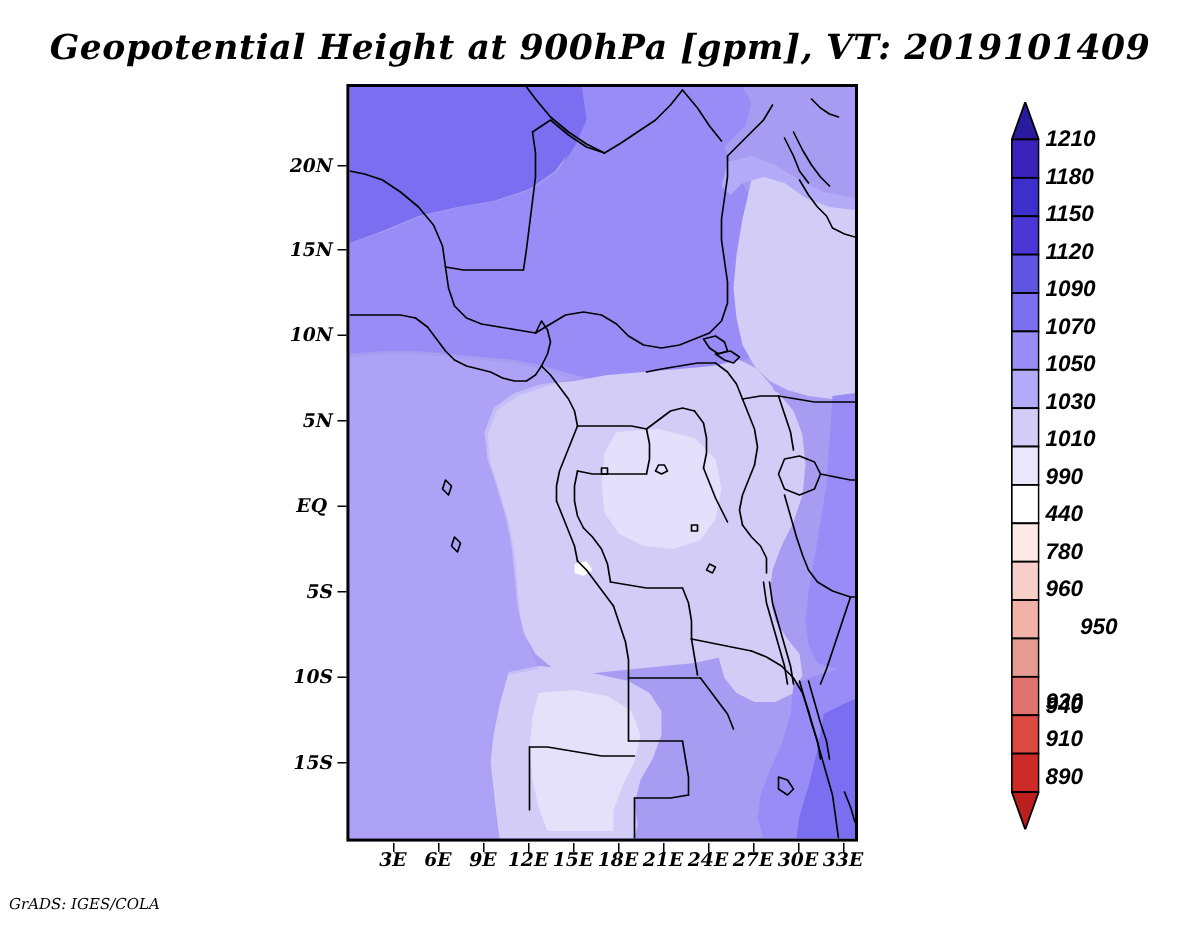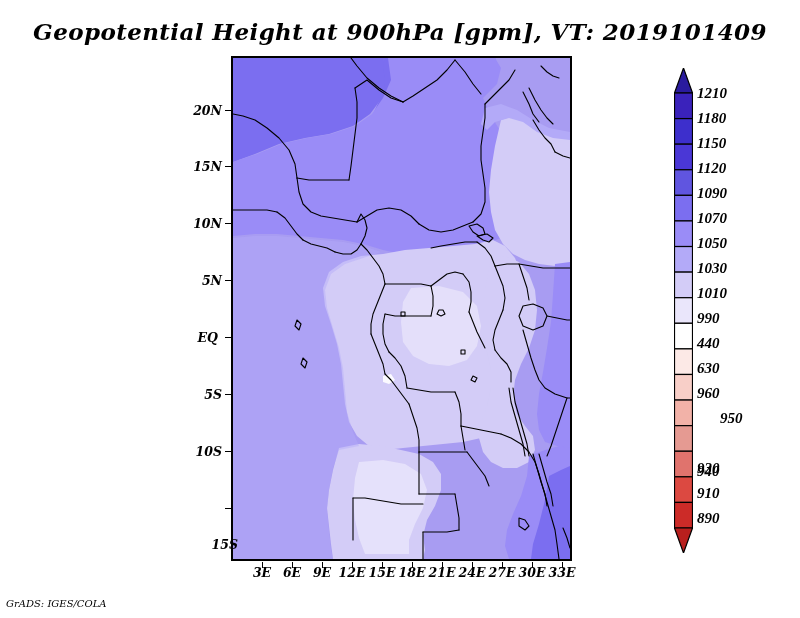--- a/index.html
+++ b/index.html
@@ -82,21 +82,21 @@
     position: absolute;
     left: 674px;
     top: 68px;
     width: 19px;
     height: 485px;
   }
   #cbar-svg { display: block; }
   .cbar-label {
     position: absolute;
     left: 697px;
-    font-family: Liberation Serif, serif;
+    font-family: Liberation Sans, sans-serif;
     font-style: italic;
     font-weight: 700;
     font-size: 15px;
     color: #000000;
     transform: translateY(-50%);
     white-space: nowrap;
   }
 
   
   #footer {
@@ -280,21 +280,21 @@
 <div class="tick ytick" style="top:337px;"></div>
 <div class="axis-label ylabel" style="left:174px; top:337px; width:44px;">EQ</div>
 
 <div class="tick ytick" style="top:394px;"></div>
 <div class="axis-label ylabel" style="left:178px; top:394px; width:44px;text-align:right;">5S</div>
 
 <div class="tick ytick" style="top:451px;"></div>
 <div class="axis-label ylabel" style="left:178px; top:451px; width:44px;">10S</div>
 
 <div class="tick ytick" style="top:508px;"></div>
-<div class="axis-label ylabel" style="left:194px; top:508px; width:44px;margin-top:36px;">15S</div>
+<div class="axis-label ylabel" style="left:178px; top:508px; width:44px;">15S</div>
 
 <div class="tick xtick" style="left:262px;"></div>
 <div class="axis-label xlabel" style="left:262px; top:565px;">3E</div>
 
 <div class="tick xtick" style="left:292px;"></div>
 <div class="axis-label xlabel" style="left:292px; top:565px;">6E</div>
 
 <div class="tick xtick" style="left:322px;"></div>
 <div class="axis-label xlabel" style="left:322px; top:565px;">9E</div>
 
@@ -350,21 +350,21 @@
 <div class="cbar-label" style="top:118px;text-align:center;">1180</div>
 <div class="cbar-label" style="top:143px;">1150</div>
 <div class="cbar-label" style="top:168px;">1120</div>
 <div class="cbar-label" style="top:193px;">1090</div>
 <div class="cbar-label" style="top:218px;">1070</div>
 <div class="cbar-label" style="top:243px;">1050</div>
 <div class="cbar-label" style="top:268px;">1030</div>
 <div class="cbar-label" style="top:293px;">1010</div>
 <div class="cbar-label" style="top:318px;">990</div>
 <div class="cbar-label" style="top:343px;">440</div>
-<div class="cbar-label" style="top:368px;">630</div>
+<div class="cbar-label" style="top:368px;">780</div>
 <div class="cbar-label" style="top:393px;">960</div>
 <div class="cbar-label" style="top:418px;margin-left:23px;">950</div>
 <div class="cbar-label" style="top:443px;margin-top:28px;">940</div>
 <div class="cbar-label" style="top:468px;">930</div>
 <div class="cbar-label" style="top:493px;">910</div>
 <div class="cbar-label" style="top:518px;">890</div>
 
 <div id="footer">GrADS: IGES/COLA</div>
 
 </body></html>

